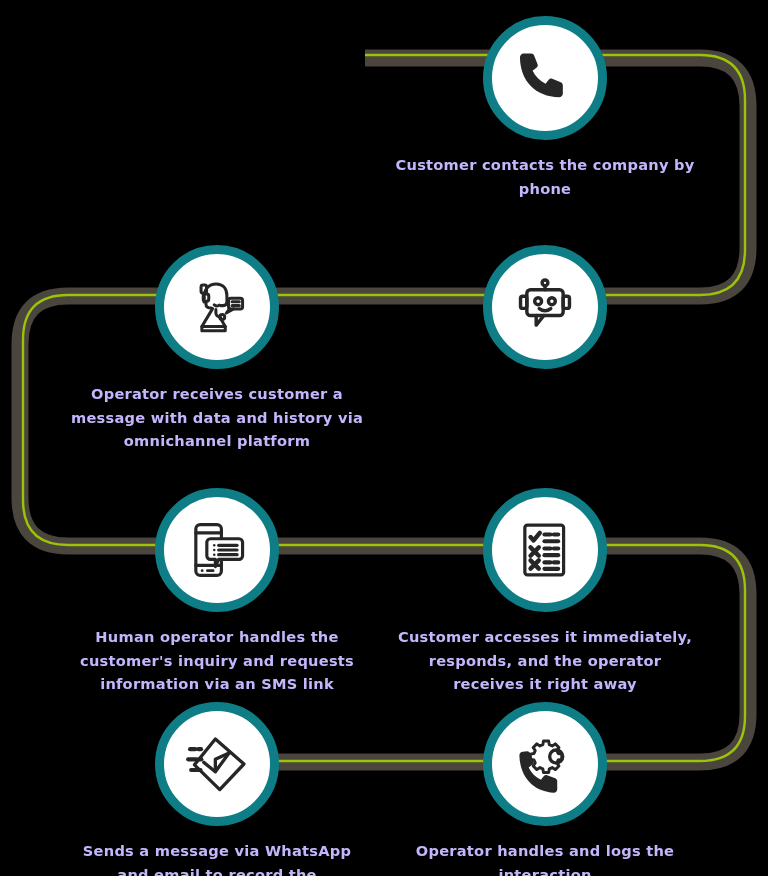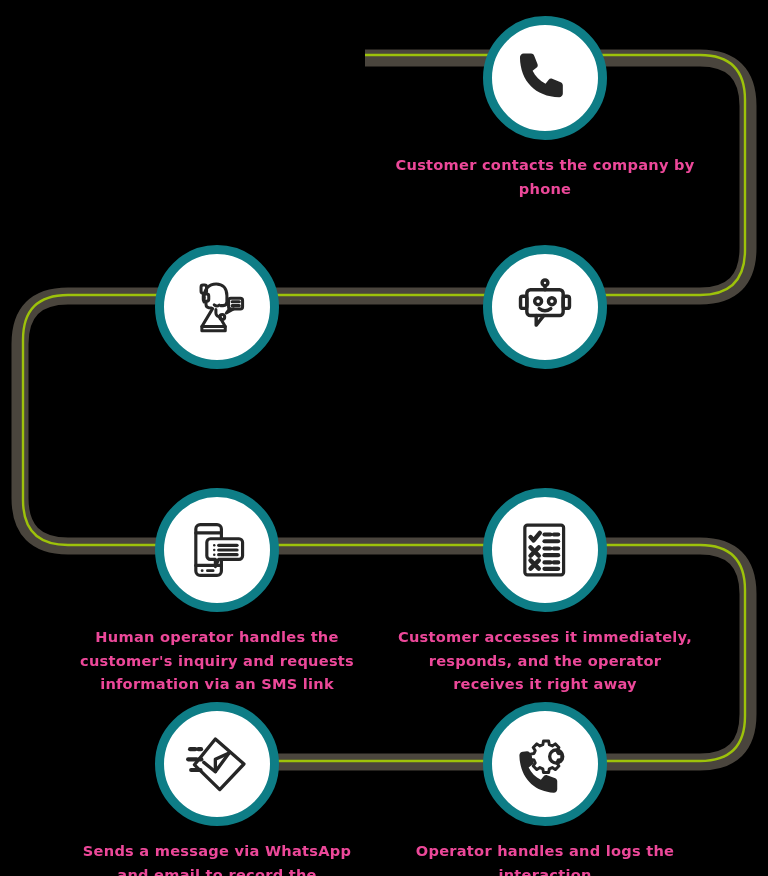--- a/index.html
+++ b/index.html
@@ -47,21 +47,21 @@
     align-items: center;
     justify-content: center;
     position: relative;
     z-index: 4;
   }
   .node-circle svg {
     display: block;
   }
   .node-caption {
     margin-top: 13px;
-    color: #ec4899;
+    color: #c4b5fd;
     font-size: 14.6px;
     font-weight: bold;
     line-height: 1.62;
     letter-spacing: 0.25px;
     text-align: center;
     font-family: "DejaVu Sans", "Liberation Sans", sans-serif;
   }
   
   .col-left  { left: 67px; }
   .col-right { left: 395px; }
@@ -150,20 +150,21 @@
           <circle cx="13.9" cy="15.6" r="0.9"></circle>
           <path d="M10.4 12.6 L6.5 19.1 L15.0 19.1 L13.2 16.0"></path>
           <path d="M6.5 19.1 L6.5 20.6 L15.0 20.6 L15.0 19.1"></path>
           <rect x="16.2" y="8.8" width="5.1" height="3.9" rx="0.8"></rect>
           <path d="M16.6 12.6 L15.4 14.2 L18.0 12.7"></path>
           <line x1="17.5" y1="10.1" x2="20.1" y2="10.1"></line>
           <line x1="17.5" y1="11.5" x2="20.1" y2="11.5"></line>
         </g>
       </svg>
     </div>
+    <div class="node-caption">Operator receives customer a message with data and history via omnichannel platform</div>
   </div>
 
   <div class="node col-left row-3">
     <div class="node-circle">
       <svg width="66" height="66" viewBox="0 0 24 24" aria-hidden="true">
         <g fill="none" stroke="#262626" stroke-width="1.15" stroke-linecap="round" stroke-linejoin="round">
           <rect x="4.3" y="2.8" width="9.3" height="18.4" rx="1.6"></rect>
           <line x1="4.3" y1="5.8" x2="13.6" y2="5.8"></line>
           <line x1="4.3" y1="17.6" x2="13.6" y2="17.6"></line>
           <circle cx="6.6" cy="19.5" r="0.52" fill="#262626" stroke="none"></circle>

